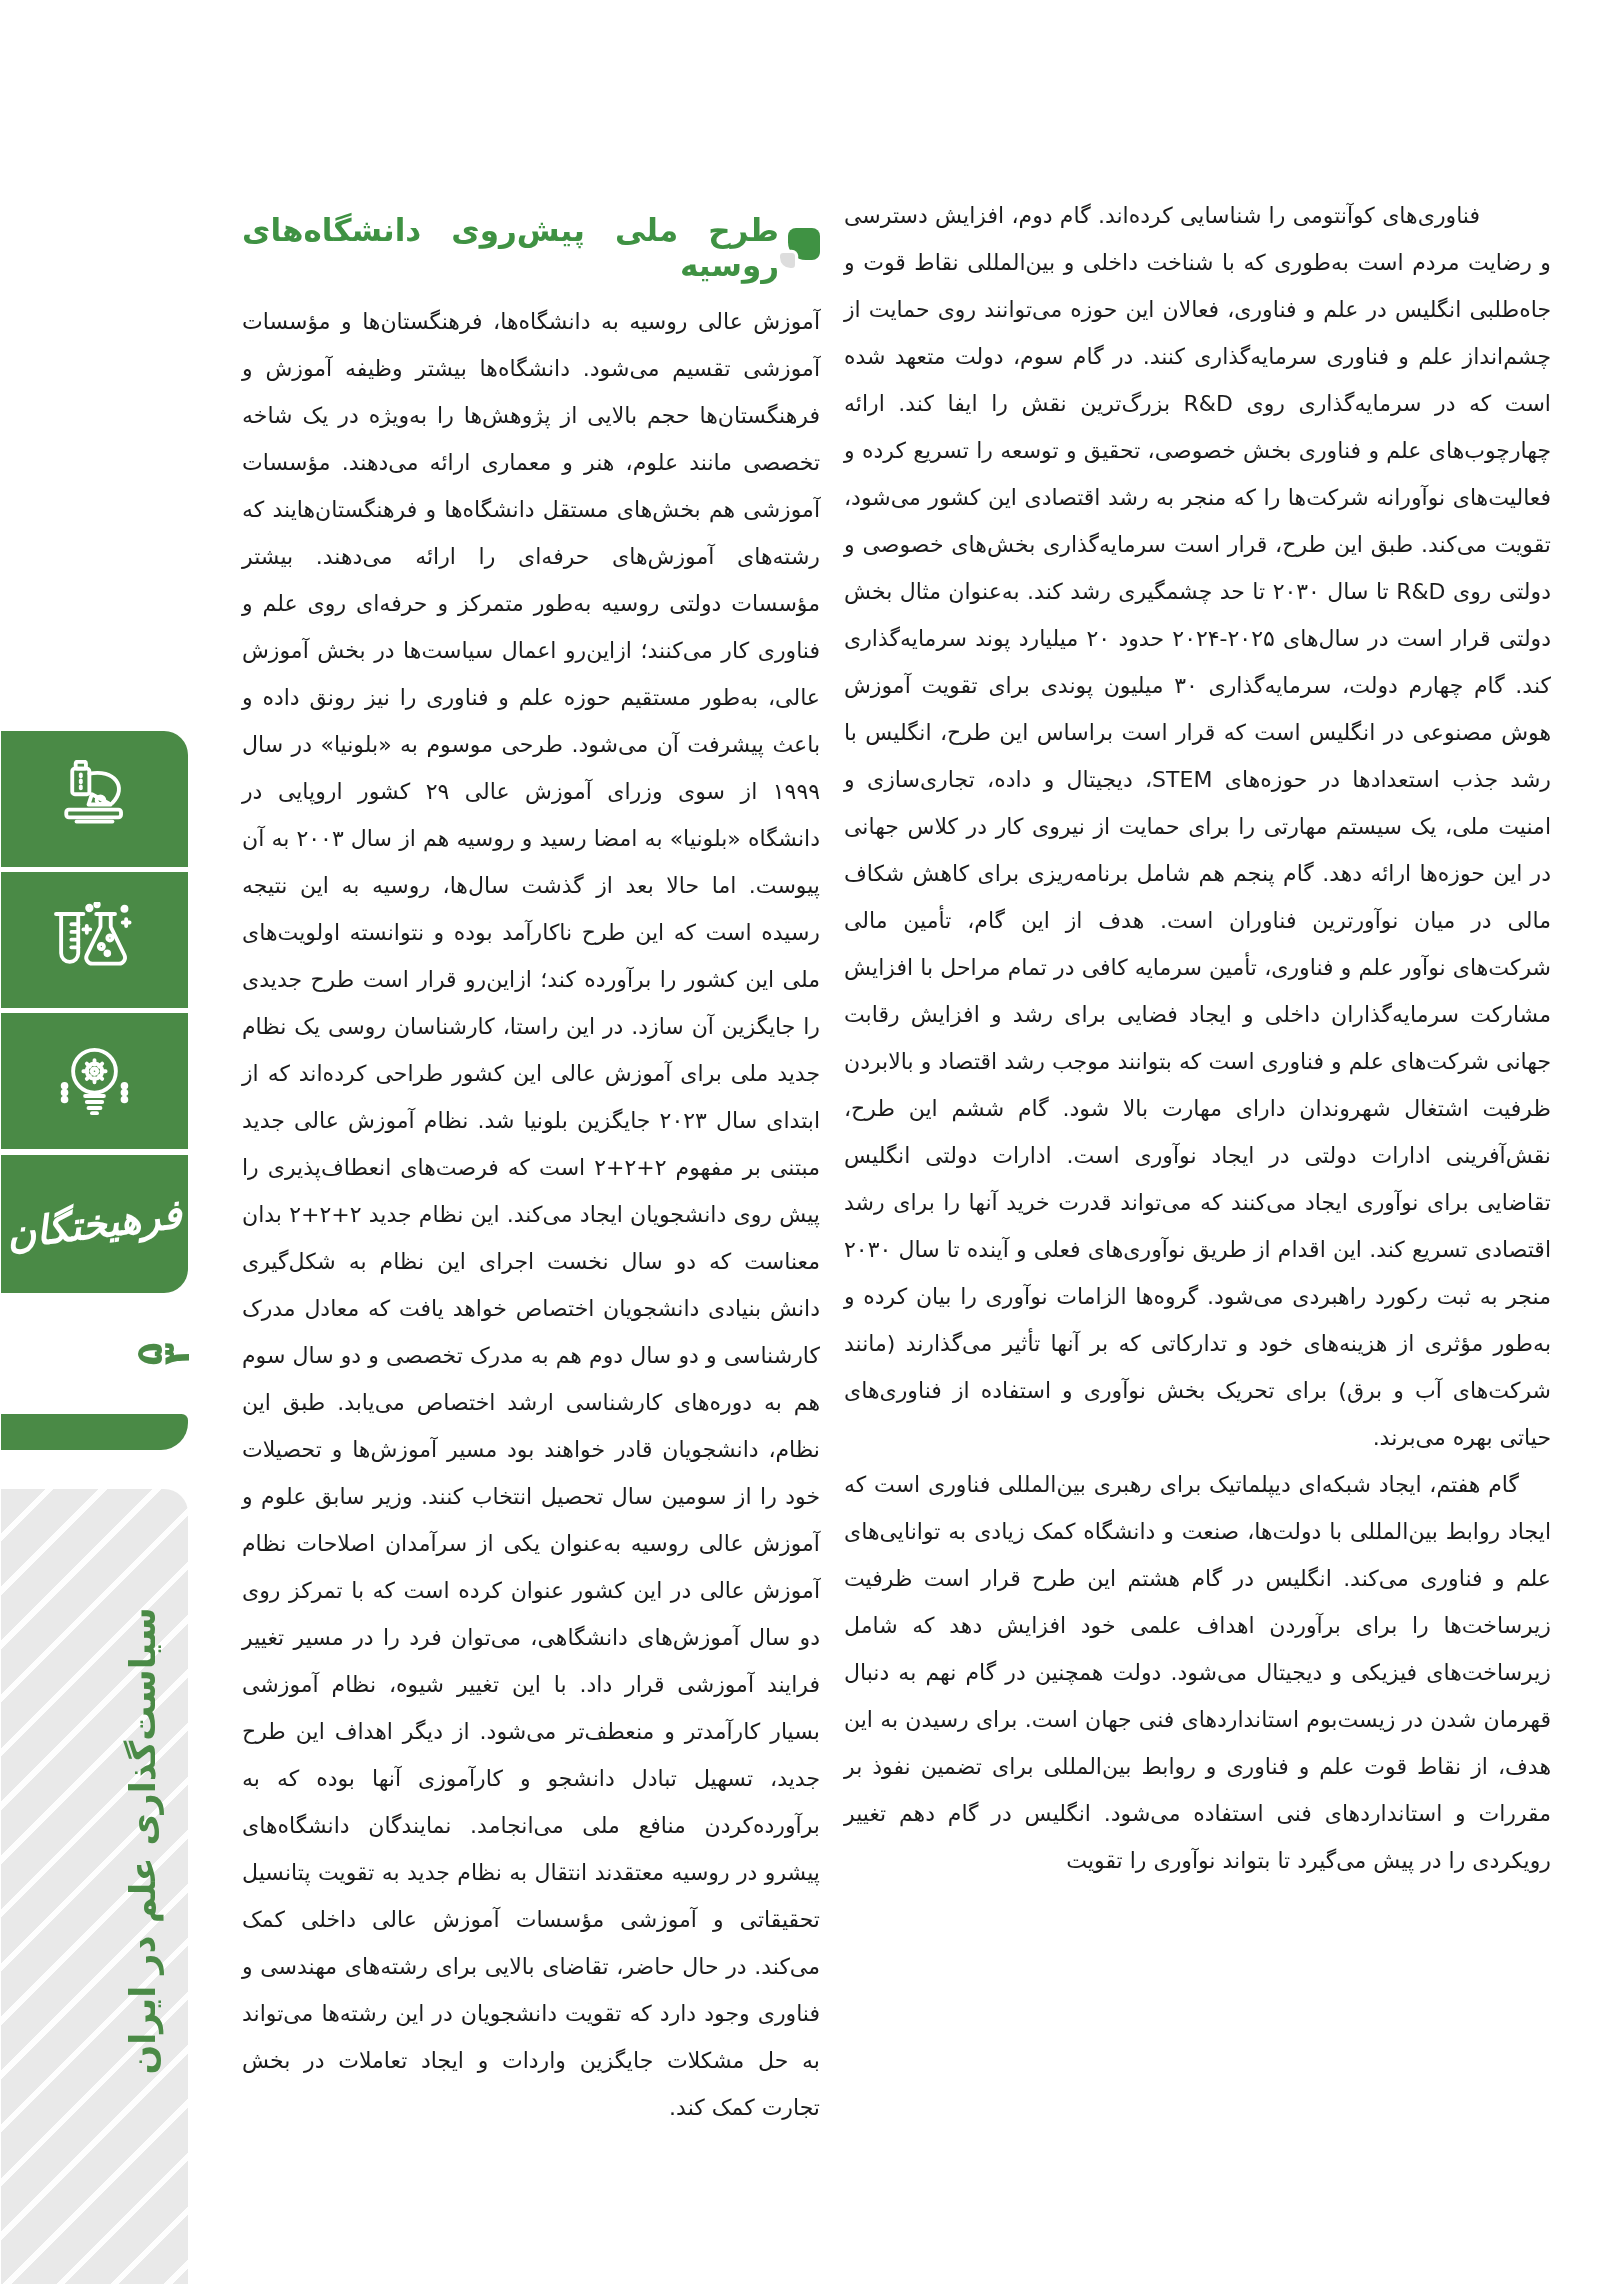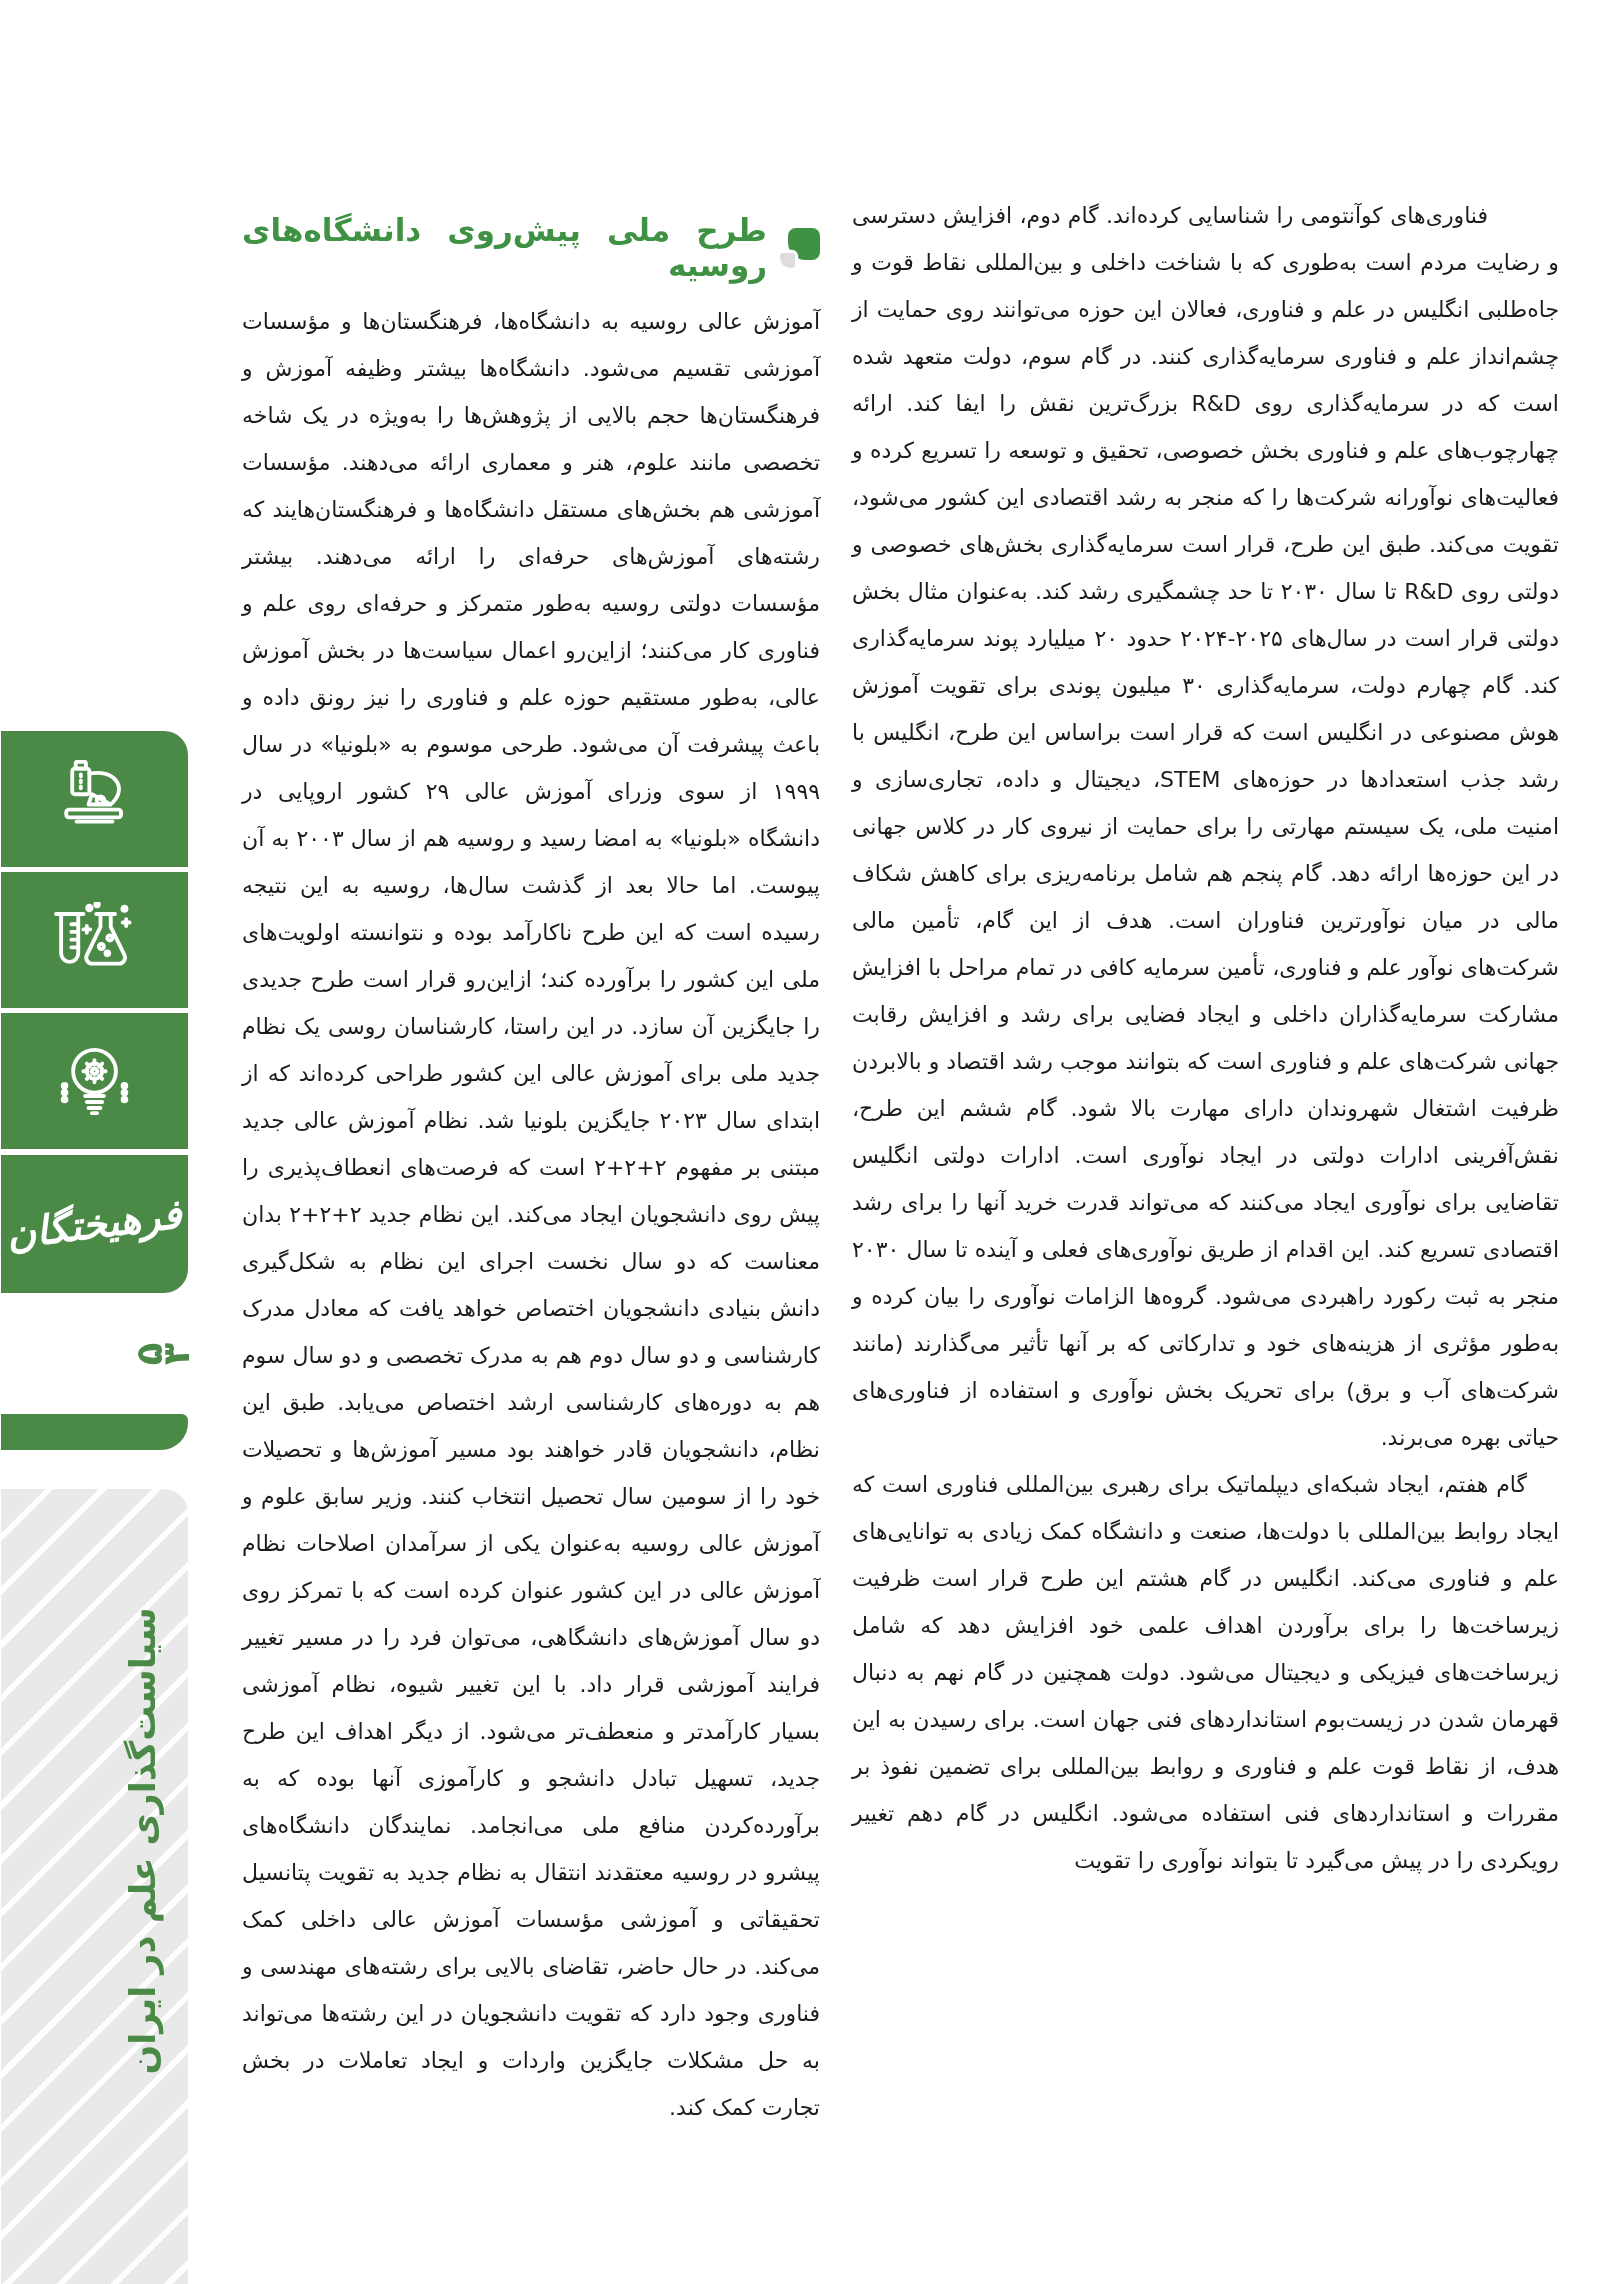--- a/index.html
+++ b/index.html
@@ -4,26 +4,26 @@
 <style>
   html,body{margin:0;padding:0;}
   body{
     width:1618px;height:2284px;position:relative;background:#ffffff;
     font-family:"DejaVu Sans",sans-serif;overflow:hidden;
   }
   
   .col{position:absolute;top:192px;direction:rtl;color:#1c1c1c;
        font-size:22px;line-height:47px;text-align:justify;}
   .col p{margin:0;}
-  .col-right{right:59px;width:707px;}
+  .col-right{right:67px;width:707px;}
   .col-left{left:242px;width:578px;}
   .col-right p.p1{text-indent:71px;}
   .col-right p.p2{text-indent:32px;}
   
-  .section-head{display:flex;align-items:center;gap:13px;
+  .section-head{display:flex;align-items:center;gap:1px;
       margin:21px 0 14.5px 0;direction:rtl;}
   .h-icon{position:relative;width:40px;height:40px;flex:0 0 auto;}
   .h-icon .g{position:absolute;top:0;right:0;width:32px;height:32px;
       background:#3f9243;border-radius:8px 8px 8px 17.7px;}
   .h-icon .s{position:absolute;bottom:0;left:0;width:15.3px;height:15.3px;
       background:#dddddd;border-radius:3.2px 3.2px 3.2px 10.5px;box-shadow:0 0 0 3.2px #fff;}
   .section-head .t{color:#3f9243;font-weight:bold;font-size:31px;line-height:35px;}
   
   .side-green{position:absolute;left:0;top:731px;width:188px;height:562px;
       display:flex;flex-direction:column;gap:5.6px;}

